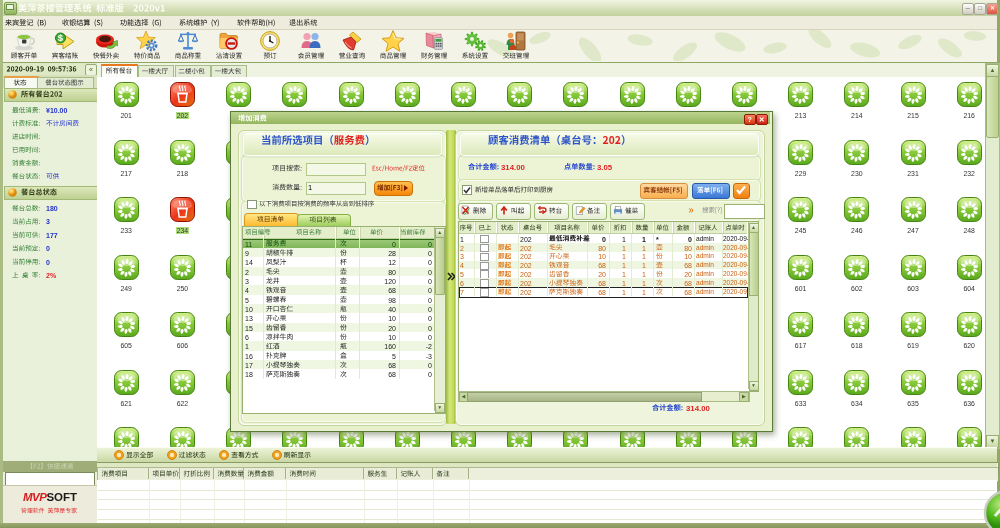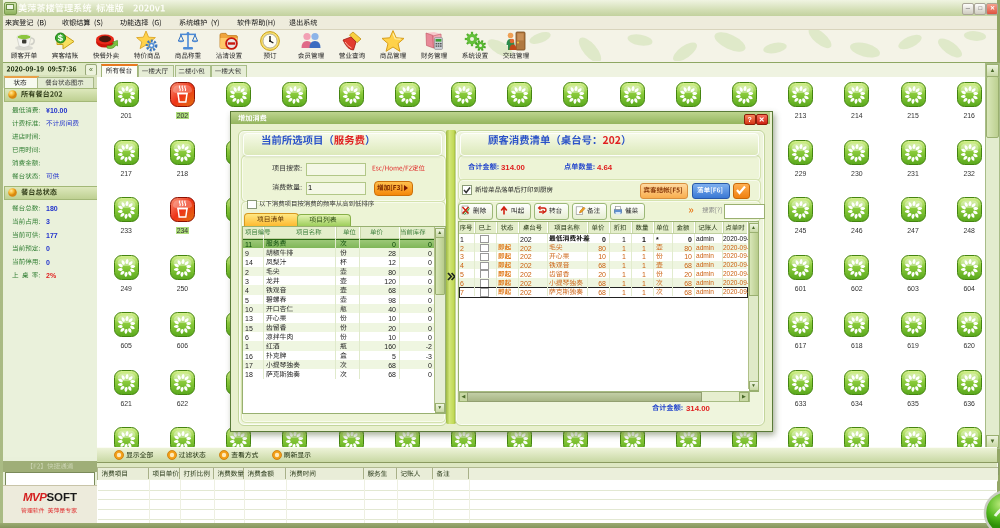--- a/index.html
+++ b/index.html
@@ -1115,21 +1115,21 @@
       <path d="M1 1 L4.2 4.5 L1 8"></path>
       <path d="M4.6 1 L7.8 4.5 L4.6 8"></path>
     </g>
   </svg>
 <div style="position:absolute;left:455px;top:130px;width:308px;height:294px;background:#eff5dd;border:1px solid #c3d59c;border-radius:6px;box-shadow:0 0 0 1px #fbfdf5 inset;"></div>
 <div style="position:absolute;left:459px;top:156px;width:299px;height:22px;background:#edf4d6;border:1px solid #f8fbee;border-radius:4px;box-shadow:0 0 0 1px #d4e2ae;"></div>
 <div style="position:absolute;left:459px;top:180px;width:299px;height:19px;background:#edf4d6;border:1px solid #f8fbee;border-radius:4px;box-shadow:0 0 0 1px #d4e2ae;"></div>
 <div style="position:absolute;left:459px;top:201px;width:299px;height:18px;background:#edf4d6;border:1px solid #f8fbee;border-radius:4px;box-shadow:0 0 0 1px #d4e2ae;"></div>
 <div style="position:absolute;left:460px;top:133px;width:297px;height:21px;background:linear-gradient(#f6fae8,#dce9ba);border:1.5px solid #fdfefa;border-radius:4px;box-shadow:0 1px 2px rgba(120,150,60,.25);"></div>
 <div style="position:absolute;left:501px;top:162.5px;width:40px;font-size:7.8px;line-height:9.8px;color:#e02020;white-space:nowrap;overflow:hidden;font-weight:bold;">314.00</div>
-<div style="position:absolute;left:597px;top:162.5px;width:40px;font-size:7.8px;line-height:9.8px;color:#e02020;white-space:nowrap;overflow:hidden;font-weight:bold;">4.64</div>
+<div style="position:absolute;left:597px;top:162.5px;width:40px;font-size:7.8px;line-height:9.8px;color:#e02020;white-space:nowrap;overflow:hidden;font-weight:bold;">3.05</div>
 <div style="position:absolute;left:462px;top:185px;width:8px;height:8px;background:#fff;border:1px solid #8a9a78;"></div>
 <svg width="8" height="8" style="position:absolute;left:463px;top:185.5px">
     <path d="M1 4 L3.2 6.5 L7 1.5" stroke="#333" stroke-width="1.5" fill="none"></path>
   </svg>
 <div style="position:absolute;left:640px;top:182.5px;width:46px;height:14.5px;background:linear-gradient(#ffd9a0,#f9ae4e);border:1px solid #d89040;border-radius:3px;"></div>
 <div style="position:absolute;left:692px;top:182.5px;width:36px;height:14.5px;background:linear-gradient(#7fb0ef,#3a78d4);border:1px solid #2858a8;border-radius:3px;"></div>
 <div style="position:absolute;left:733px;top:182.5px;width:14.5px;height:14.5px;background:linear-gradient(#ffb050,#f08010);border:1px solid #c86808;border-radius:3px;"></div>
 <svg width="12" height="12" style="position:absolute;left:734.5px;top:184px">
     <path d="M2 6 L4.5 9 L10 2.5" stroke="#fff" stroke-width="2.2" fill="none"></path>
   </svg>

